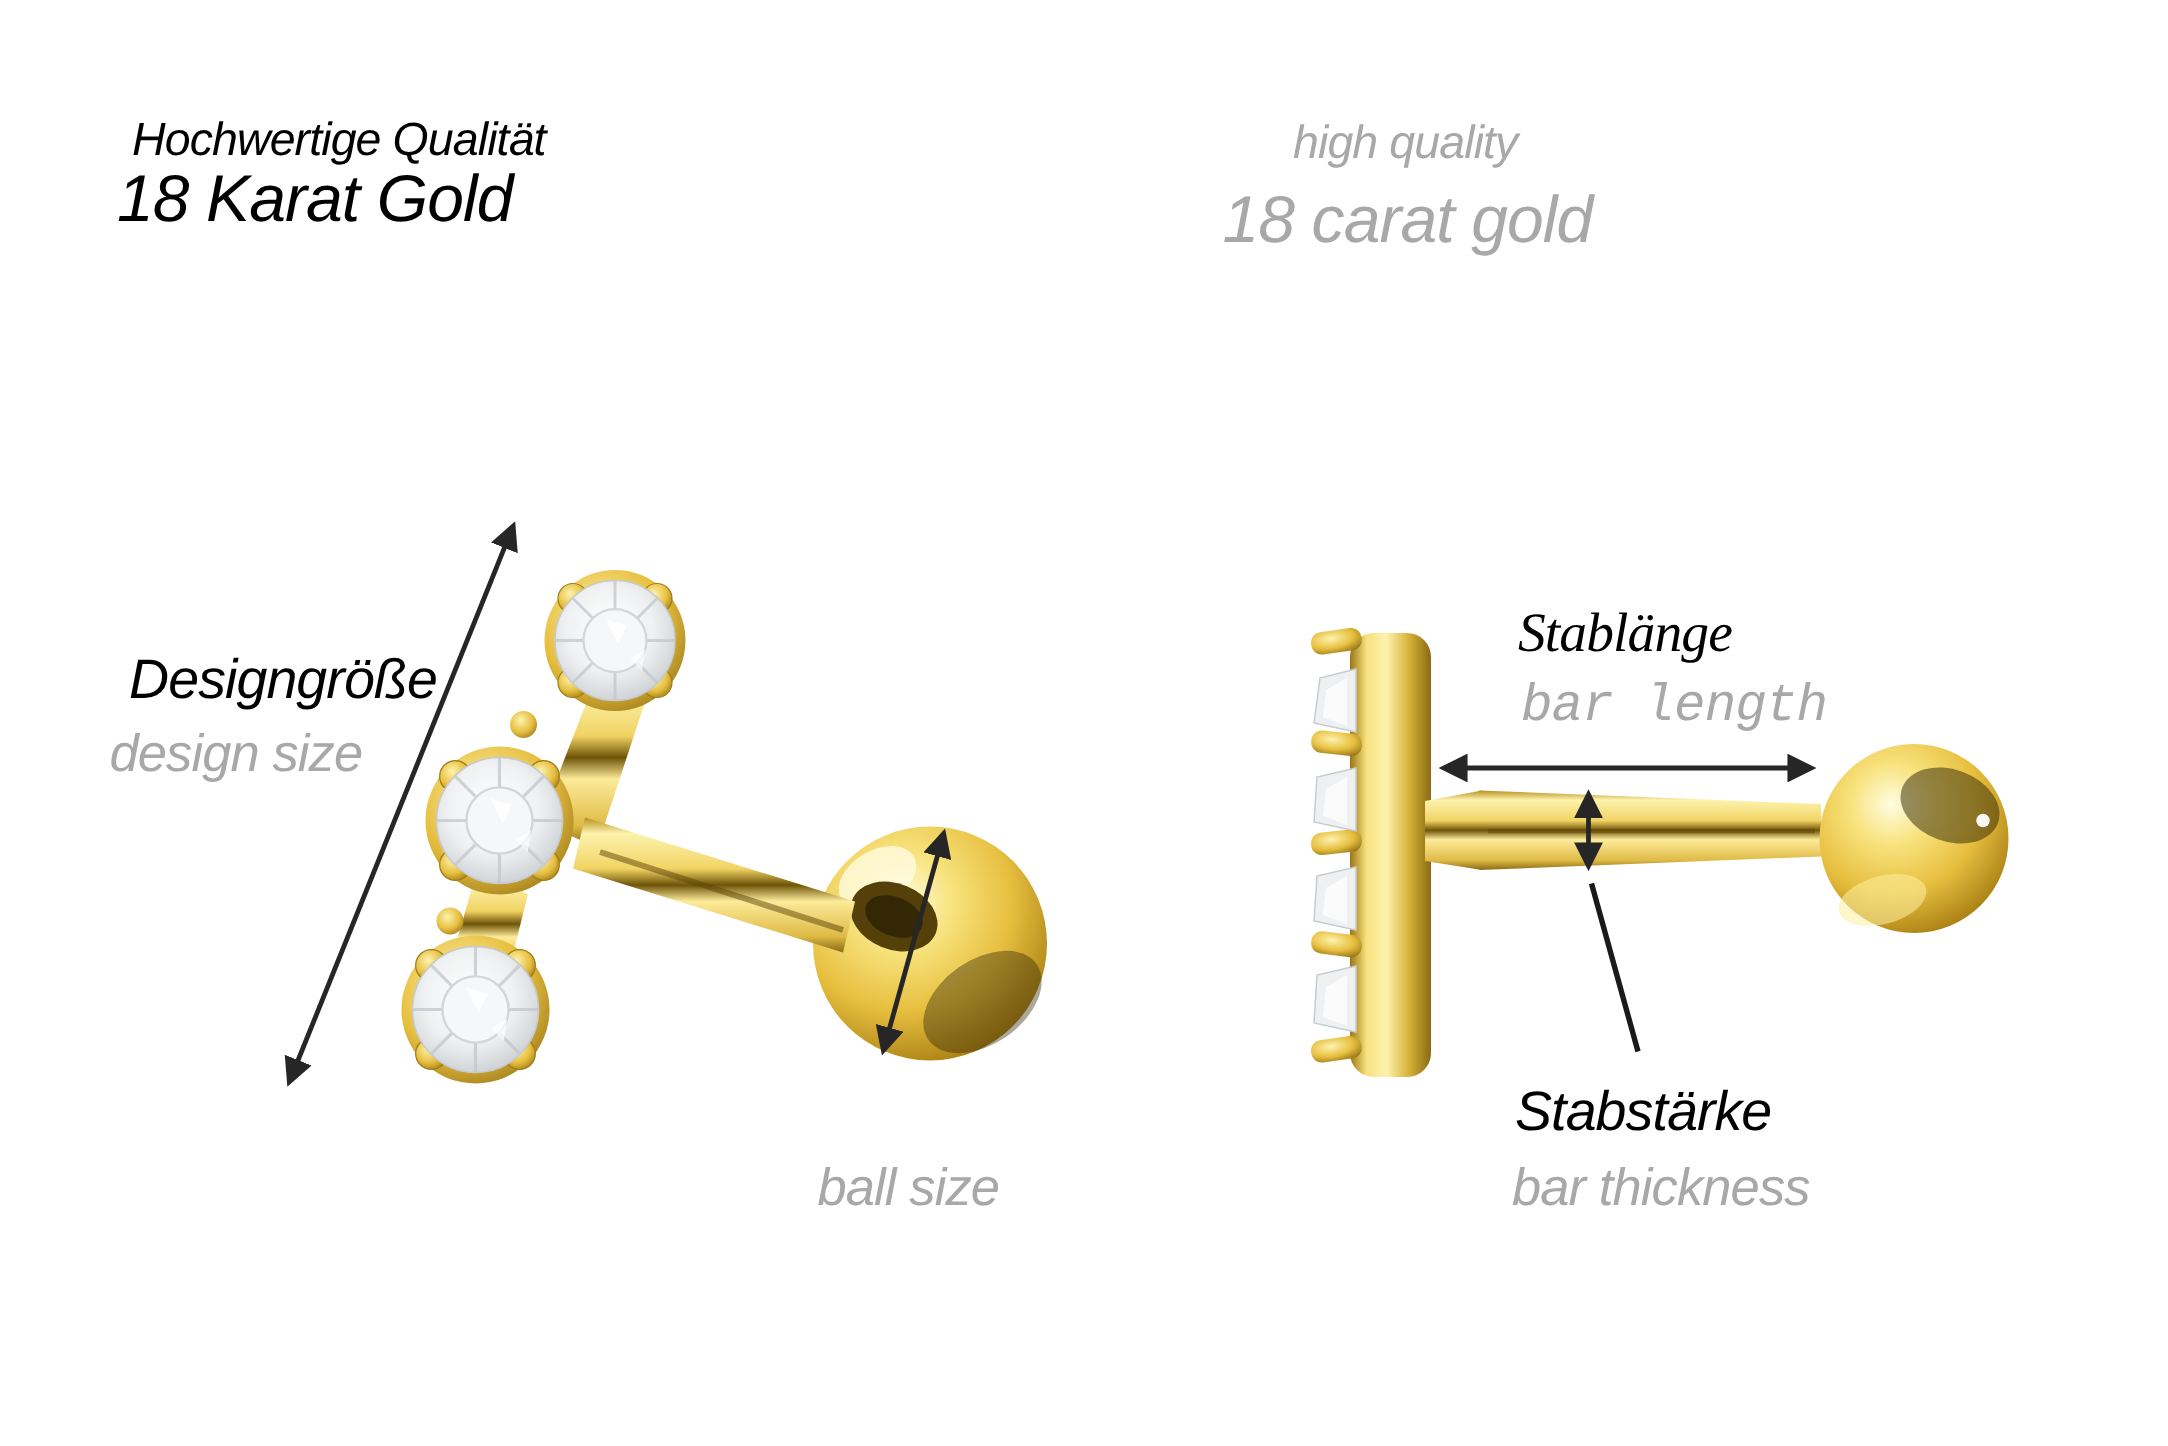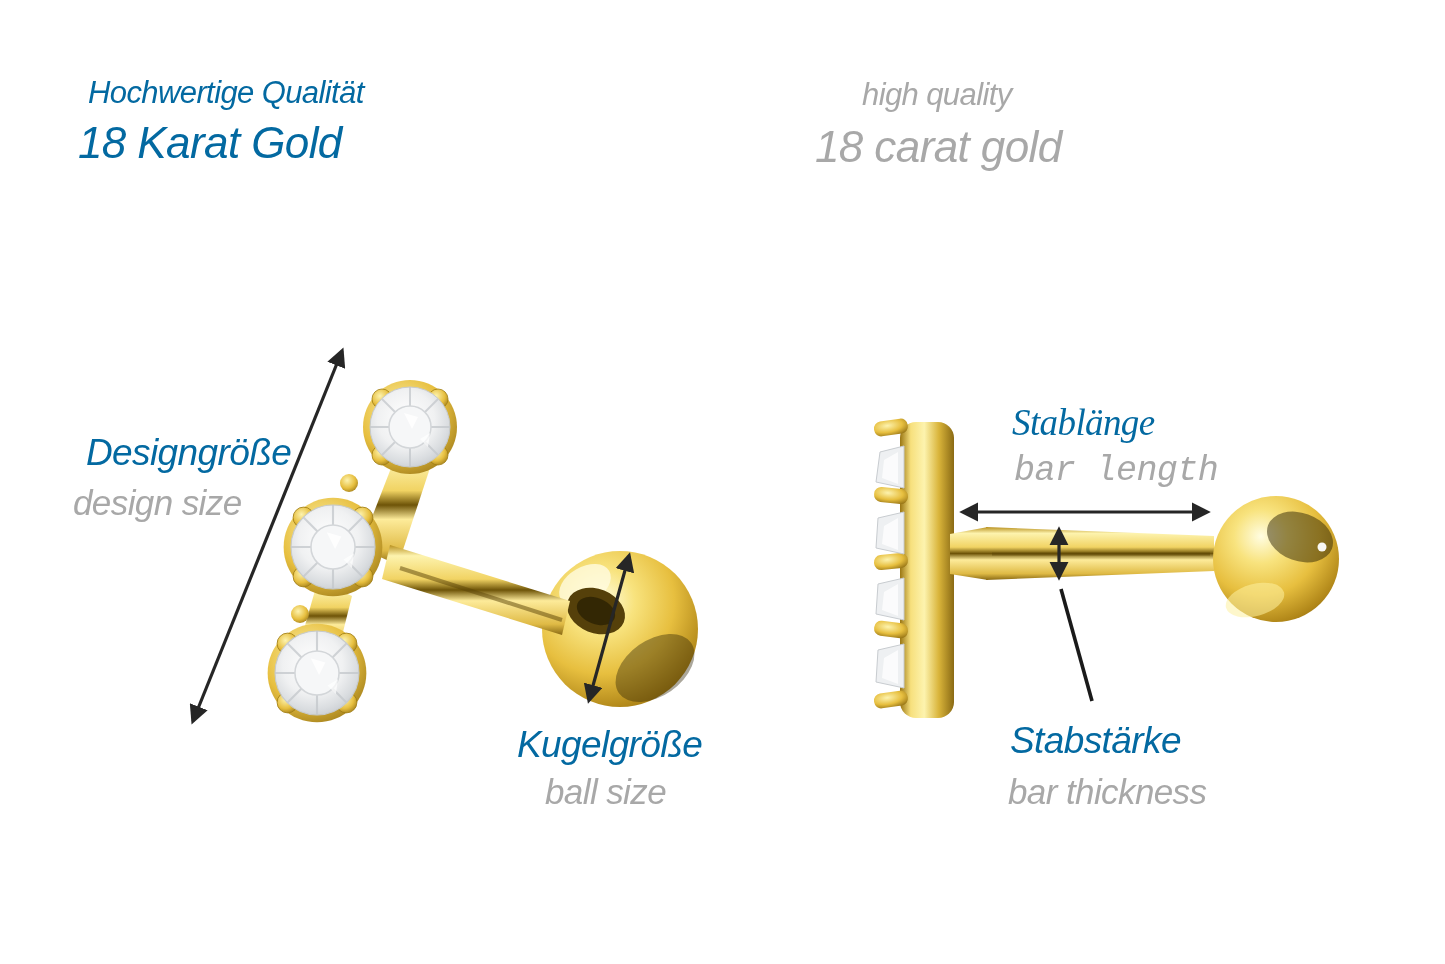--- a/index.html
+++ b/index.html
@@ -5,41 +5,40 @@
   html,body { margin:0; padding:0; background:#ffffff; }
   .canvas {
     position:relative; width:1445px; height:964px;
     background:#ffffff; overflow:hidden;
     font-family:"Liberation Sans","DejaVu Sans",sans-serif;
   }
   .lbl {
     position:absolute; font-style:italic; white-space:nowrap;
     line-height:1.12; letter-spacing:-0.6px;
   }
-  .dark { color:#0369a1; }
+  .dark { color:#000000; }
   .gray { color:#a8a8a8; }
   .fs-sub   { font-size:31px; }
   .fs-title { font-size:44px; }
   .fs-ann   { font-size:37px; }
   .fs-ann2  { font-size:35px; }
   svg.fig { position:absolute; left:0; top:0; }
 </style>
 </head>
 <body>
 
 <div class="canvas">
 
   <div class="lbl dark fs-sub" style="left:88px;  top:76px;">Hochwertige Qualität</div>
-  <div class="lbl dark fs-title" style="left:78px;  top:118px;">18 Karat Gold</div>
+  <div class="lbl dark fs-title" style="left:78px;  top:108px;">18 Karat Gold</div>
   <div class="lbl gray fs-sub" style="left:822px; top:78px;margin-left:40px;">high quality</div>
   <div class="lbl gray fs-title" style="left:815px; top:122px;">18 carat gold</div>
 
   <div class="lbl dark fs-ann" style="left:86px;  top:432px;">Designgröße</div>
   <div class="lbl gray fs-ann2" style="left:73px;  top:483px;">design size</div>
-  <div class="lbl dark fs-ann" style="left:517px; top:724px;">Kugelgröße</div>
   <div class="lbl gray fs-ann2" style="left:545px; top:772px;">ball size</div>
 
   <div class="lbl dark fs-ann" style="left:1012px; top:402px;font-family:Liberation Serif, serif;">Stablänge</div>
   <div class="lbl gray fs-ann2" style="left:1014px; top:452px;font-family:Liberation Mono, monospace;">bar length</div>
   <div class="lbl dark fs-ann" style="left:1010px; top:720px;font-style:italic;">Stabstärke</div>
   <div class="lbl gray fs-ann2" style="left:1008px; top:772px;">bar thickness</div>
 
   <svg class="fig" width="1445" height="964" viewBox="0 0 1445 964">
     <defs>
       <linearGradient id="gBar" x1="0" y1="0" x2="0" y2="1">

